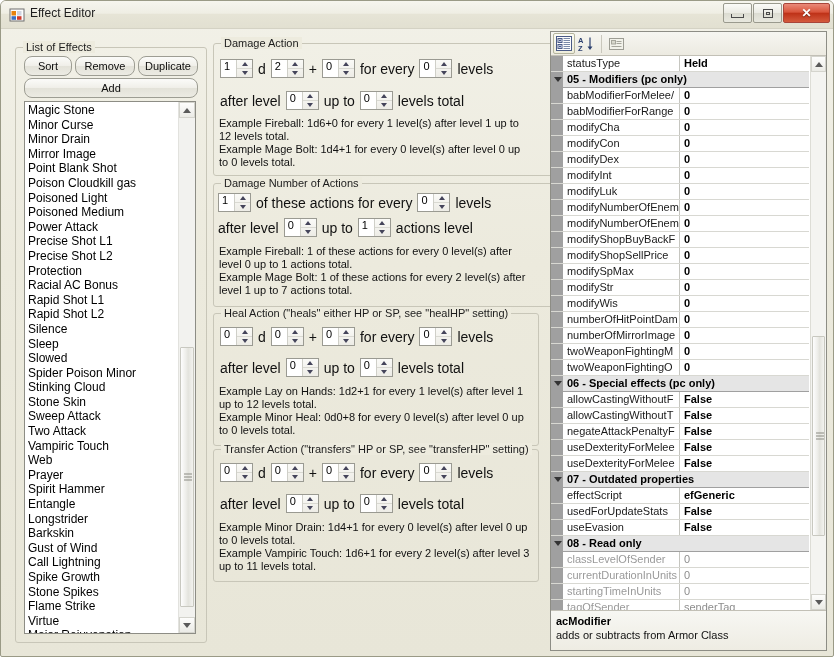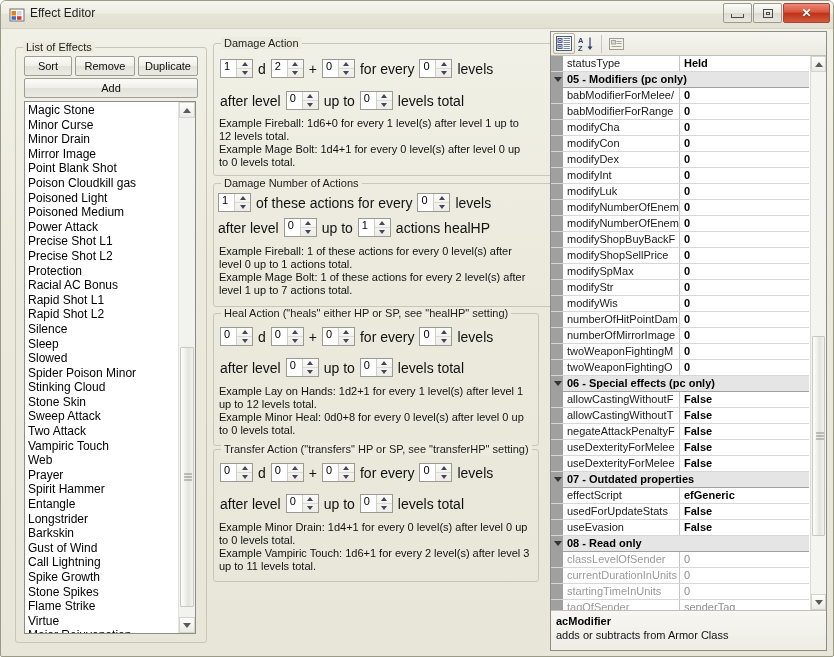--- a/index.html
+++ b/index.html
@@ -88,21 +88,21 @@
     background: #edebde;
     padding: 0 3px;
     font-size: 11px;
     color: #1c1c1c;
     white-space: nowrap;
   }
 
   
   .btn {
     border: 1px solid #9d9d93;
-    border-radius: 2px;
+    border-radius: 8px;
     background: linear-gradient(to bottom, #fbfbf9 0%, #f0efe9 48%, #e3e2d9 52%, #ecebe3 100%);
     font-family: "Liberation Sans", sans-serif;
     font-size: 11px;
     color: #0d0d0d;
     display: flex; align-items: center; justify-content: center;
     box-sizing: border-box;
     cursor: default;
   }
 
   
@@ -554,21 +554,21 @@
       <span class="val">1</span>
       <span class="arrows">
           <div>
             <i class="mini-up"></i>
           </div>
           <div>
             <i class="mini-dn"></i>
           </div>
         </span>
     </span>
-    <span class="lbl">actions healHP</span>
+    <span class="lbl">actions level</span>
   </div>
   <div class="example" style="position:absolute; left:218px; top:244px; width:312px;">Example Fireball: 1 of these actions for every 0 level(s) after level 0 up to 1 actions total.</div>
   <div class="example" style="position:absolute; left:218px; top:270px; width:312px;">Example Mage Bolt: 1 of these actions for every 2 level(s) after level 1 up to 7 actions total.</div>
 
   <div class="groupbox" style="left:212px; top:312px; width:326px; height:133px;">
     <div class="gb-title">Heal Action ("heals" either HP or SP, see "healHP" setting)</div>
   </div>
   <div class="row-line" style="position:absolute; left:219px; top:326px;">
     <span class="spin">
       <span class="val">0</span>

